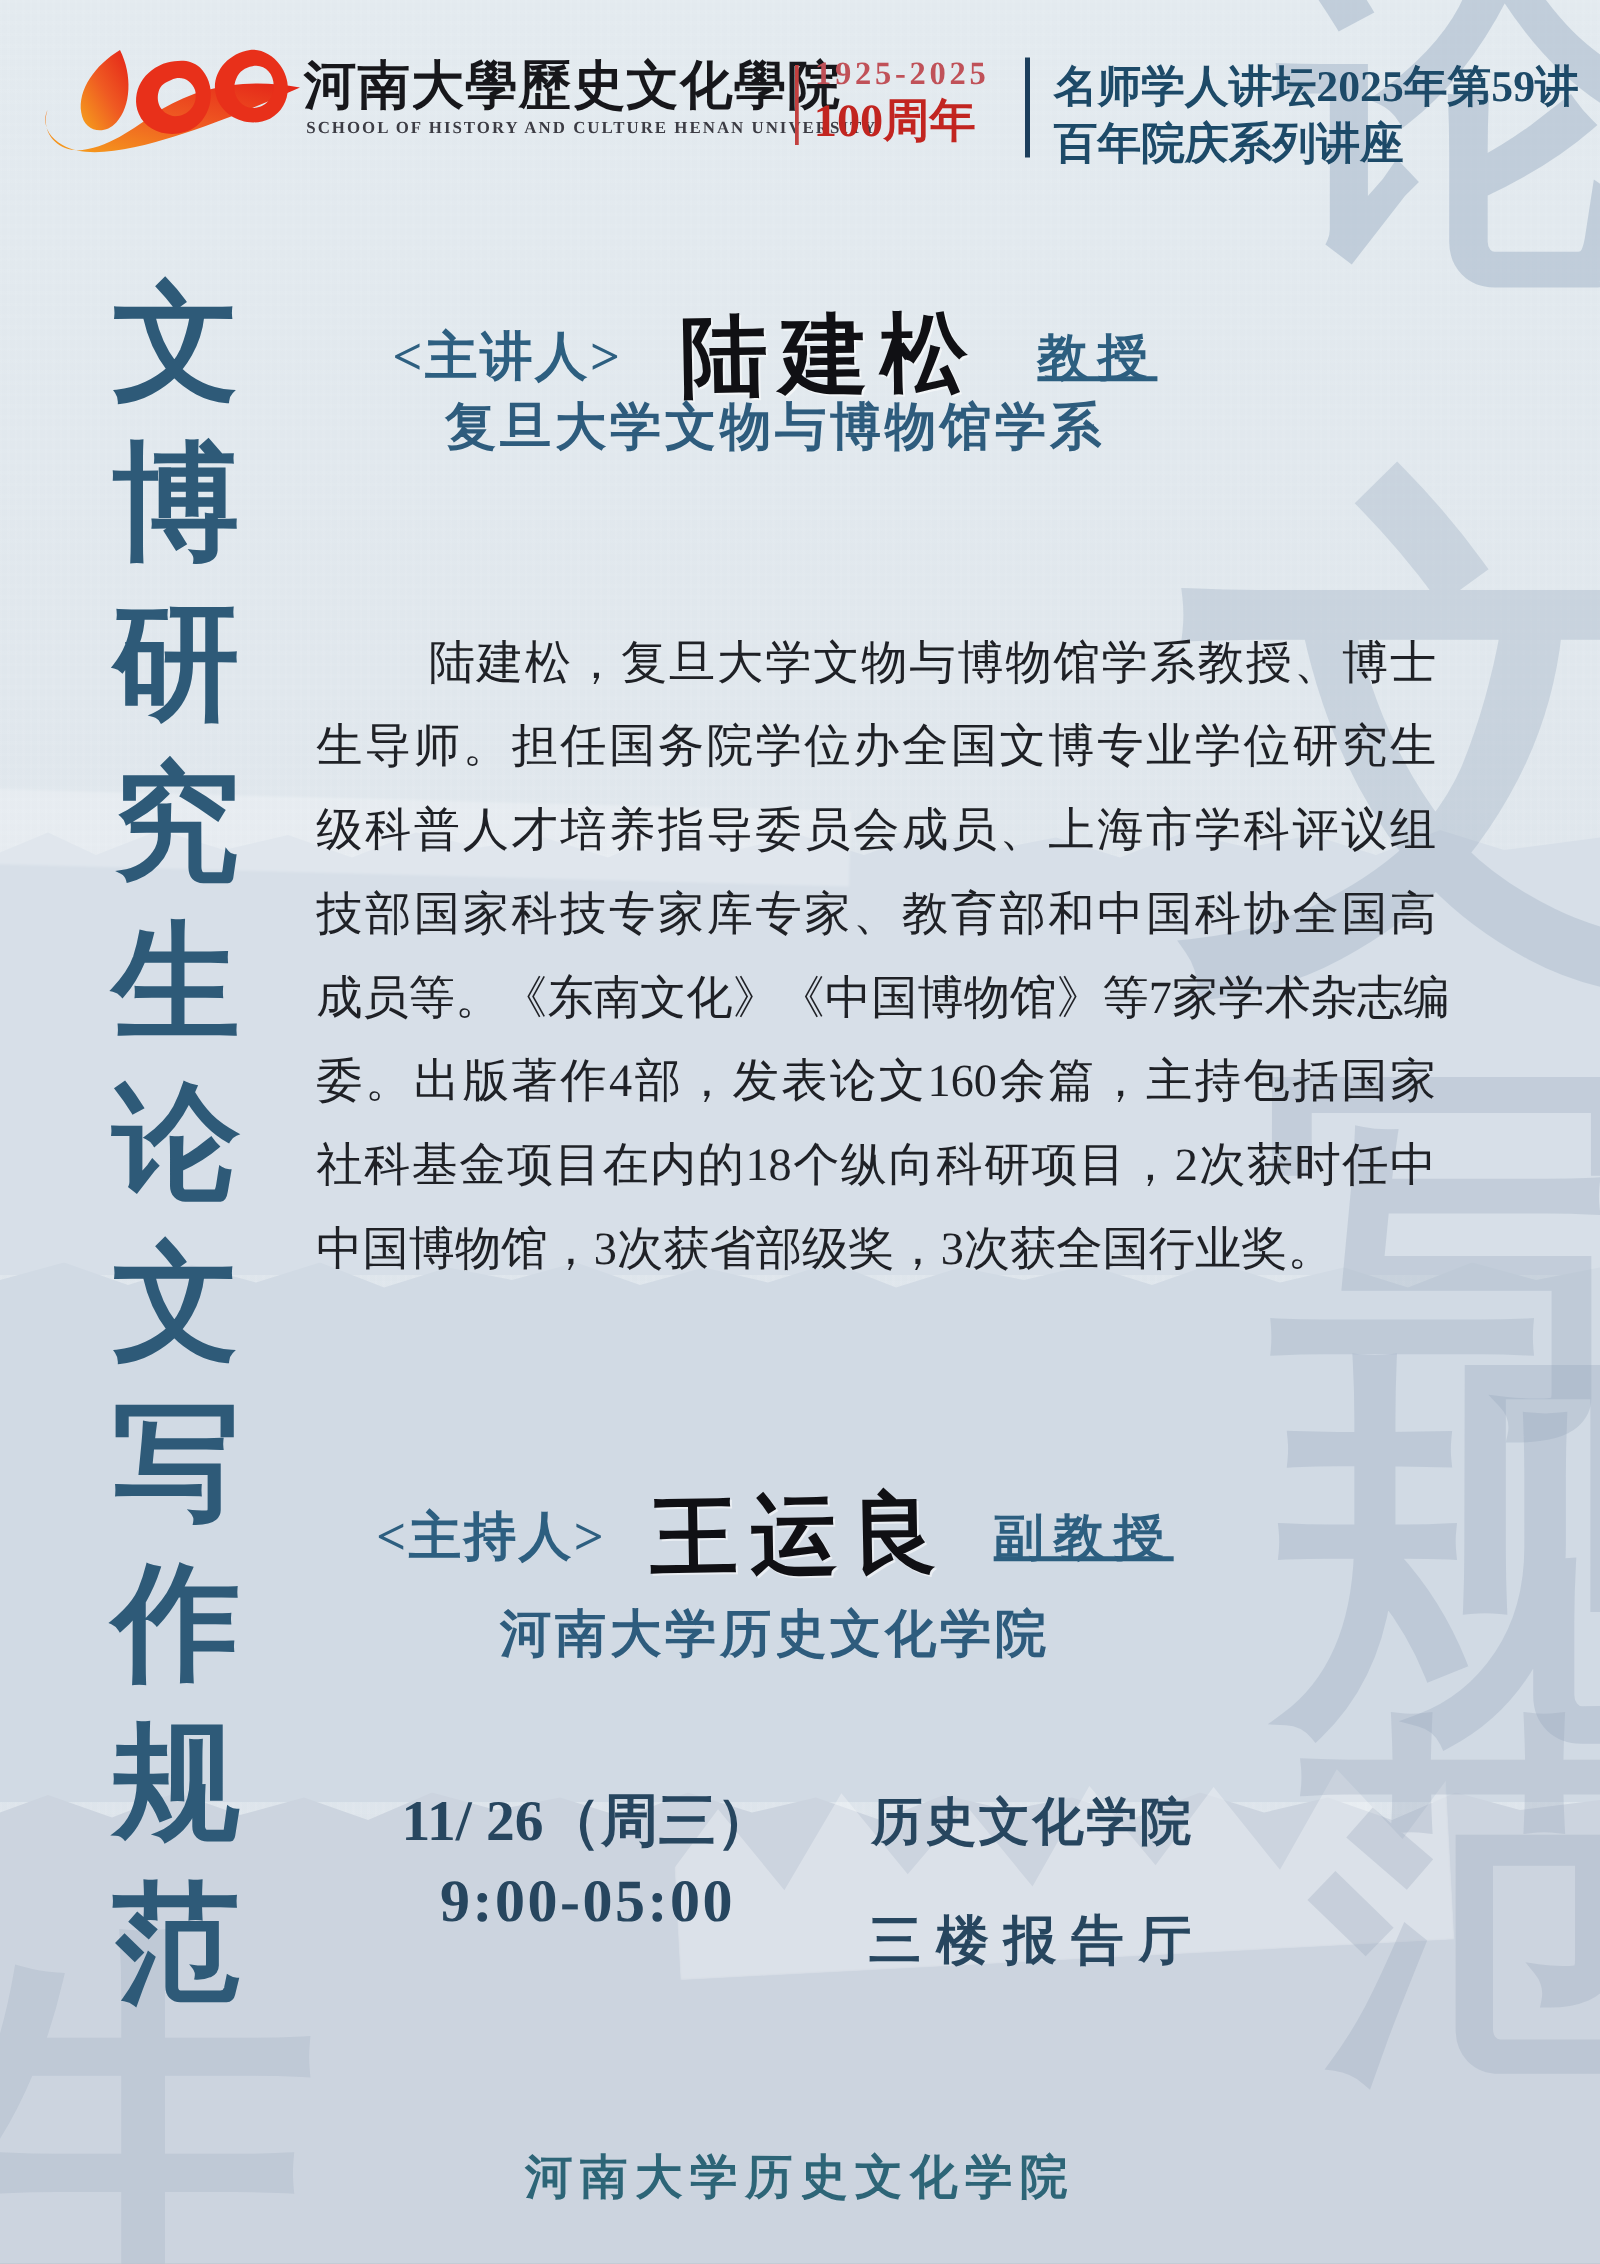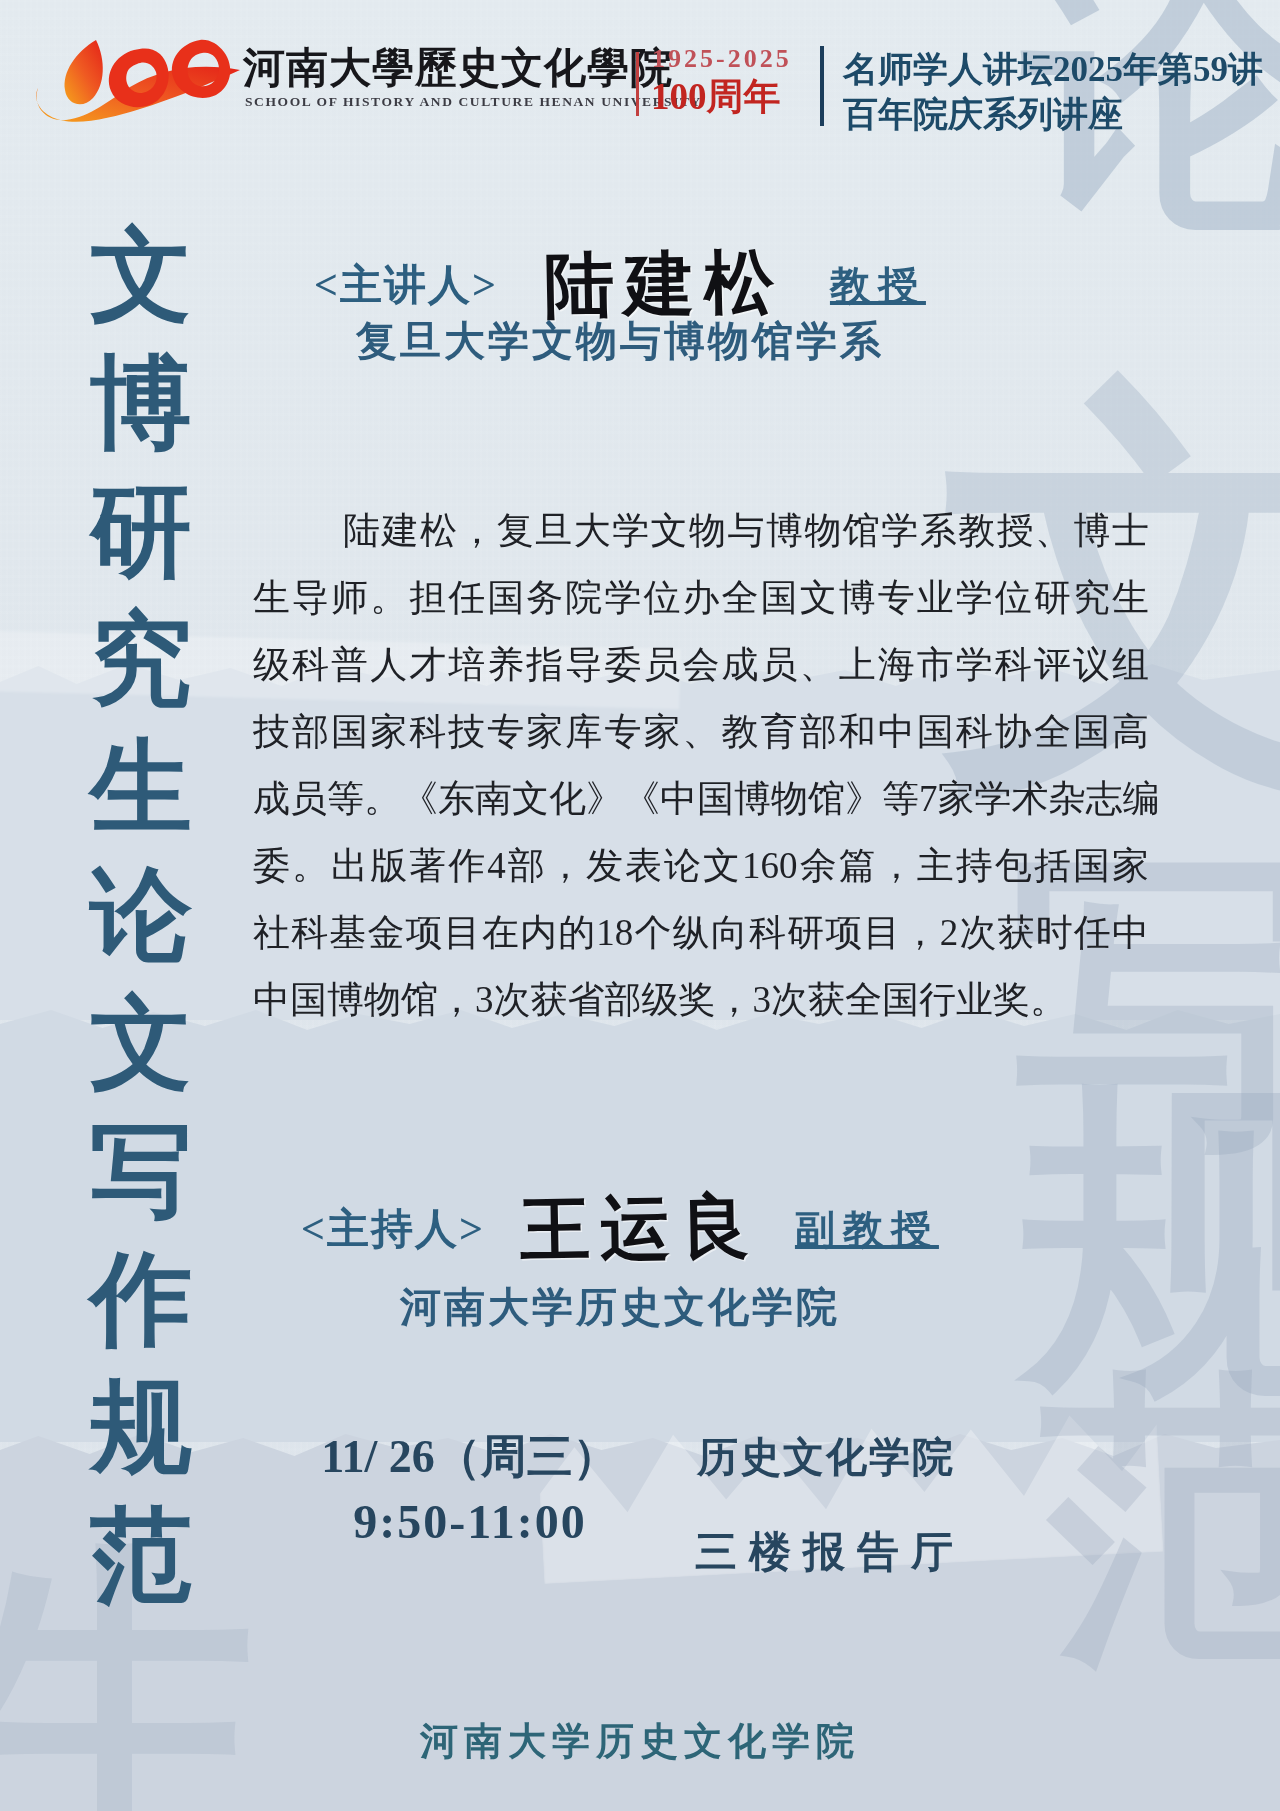--- a/index.html
+++ b/index.html
@@ -158,20 +158,20 @@
 
   <div class="person-row host-row">
     <span class="role">&lt;主持人&gt;</span>
     <span class="big-name">王运良</span>
     <span class="p-title">副教授</span>
   </div>
   <div class="affil affil-host">河南大学历史文化学院</div>
 
   <div class="sched">
     <div class="sch-date">11/ 26（周三）</div>
-    <div class="sch-time">9:50-11:00</div>
+    <div class="sch-time">9:00-05:00</div>
     <div class="sch-venue1">历史文化学院</div>
     <div class="sch-venue2">三楼报告厅</div>
   </div>
 
   <div class="footer">河南大学历史文化学院</div>
 
 </div>
 
 </body></html>

